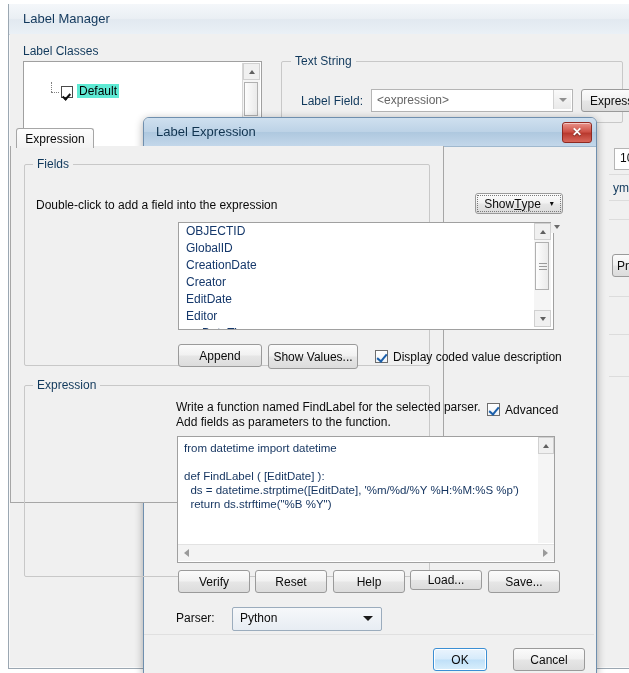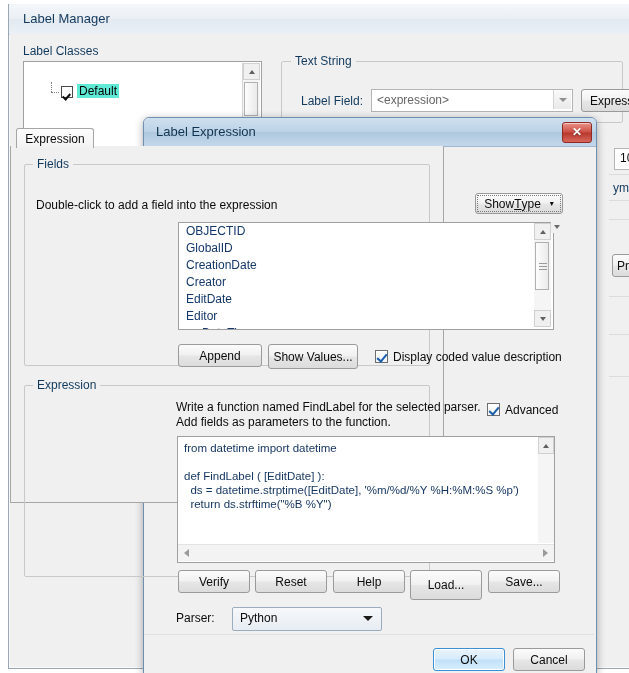--- a/index.html
+++ b/index.html
@@ -251,40 +251,40 @@
   }
   .hsb-arrow{position:absolute;top:0;width:16px;height:15px;background:#f3f3f3;}
   .hsb-arrow .tri-l{position:absolute;left:6px;top:4px;
     border-top:4px solid transparent;border-bottom:4px solid transparent;border-right:5px solid #9a9a9a;}
   .hsb-arrow .tri-r{position:absolute;left:5px;top:4px;
     border-top:4px solid transparent;border-bottom:4px solid transparent;border-left:5px solid #9a9a9a;}
 
   #btn-verify{left:178px;top:570px;width:72px;height:23px;}
   #btn-reset{left:255px;top:570px;width:72px;height:23px;}
   #btn-help{left:333px;top:570px;width:72px;height:23px;}
-  #btn-load{left:410px;top:570px;width:72px;height:30px;}
+  #btn-load{left:410px;top:570px;width:72px;height:20px;}
   #btn-save{left:488px;top:570px;width:72px;height:23px;}
 
   #parser-label{left:176px;top:611px;font-size:12px;color:#0b0b0b;}
   #parser-combo{
     left:232px;top:607px;width:148px;height:22px;
     background:linear-gradient(180deg,#f6f8fa,#e7edf3);border:1px solid #9bacbd;border-radius:2px;
   }
   #parser-value{left:240px;top:611px;font-size:12px;color:#0b0b0b;}
   #parser-caret{
     left:358px;top:608px;width:20px;height:20px;display:flex;align-items:center;justify-content:center;
   }
   #parser-caret .tri{border-left:5px solid transparent;border-right:5px solid transparent;border-top:5px solid #1b1b1b;}
 
   #le-footer{
     left:1px;top:637px;width:450px;height:36px;
     background:#f0f0f0;border-top:1px solid #dcdcdc;
   }
   #btn-ok{
-    left:433px;top:648px;width:72px;height:23px;
+    left:433px;top:648px;width:54px;height:23px;
     background:linear-gradient(180deg,#eaf4fd 0%,#d6ebfb 48%,#bfe0f8 52%,#d9effc 100%);
     border:1px solid #3b8fd4;border-radius:3px;
     box-shadow:0 0 0 1px #ffffff inset;
   }
   #btn-cancel{left:513px;top:648px;width:72px;height:23px;}
 </style>
 </head>
 <body>
 
 <div class="abs" id="map-canvas"></div>

